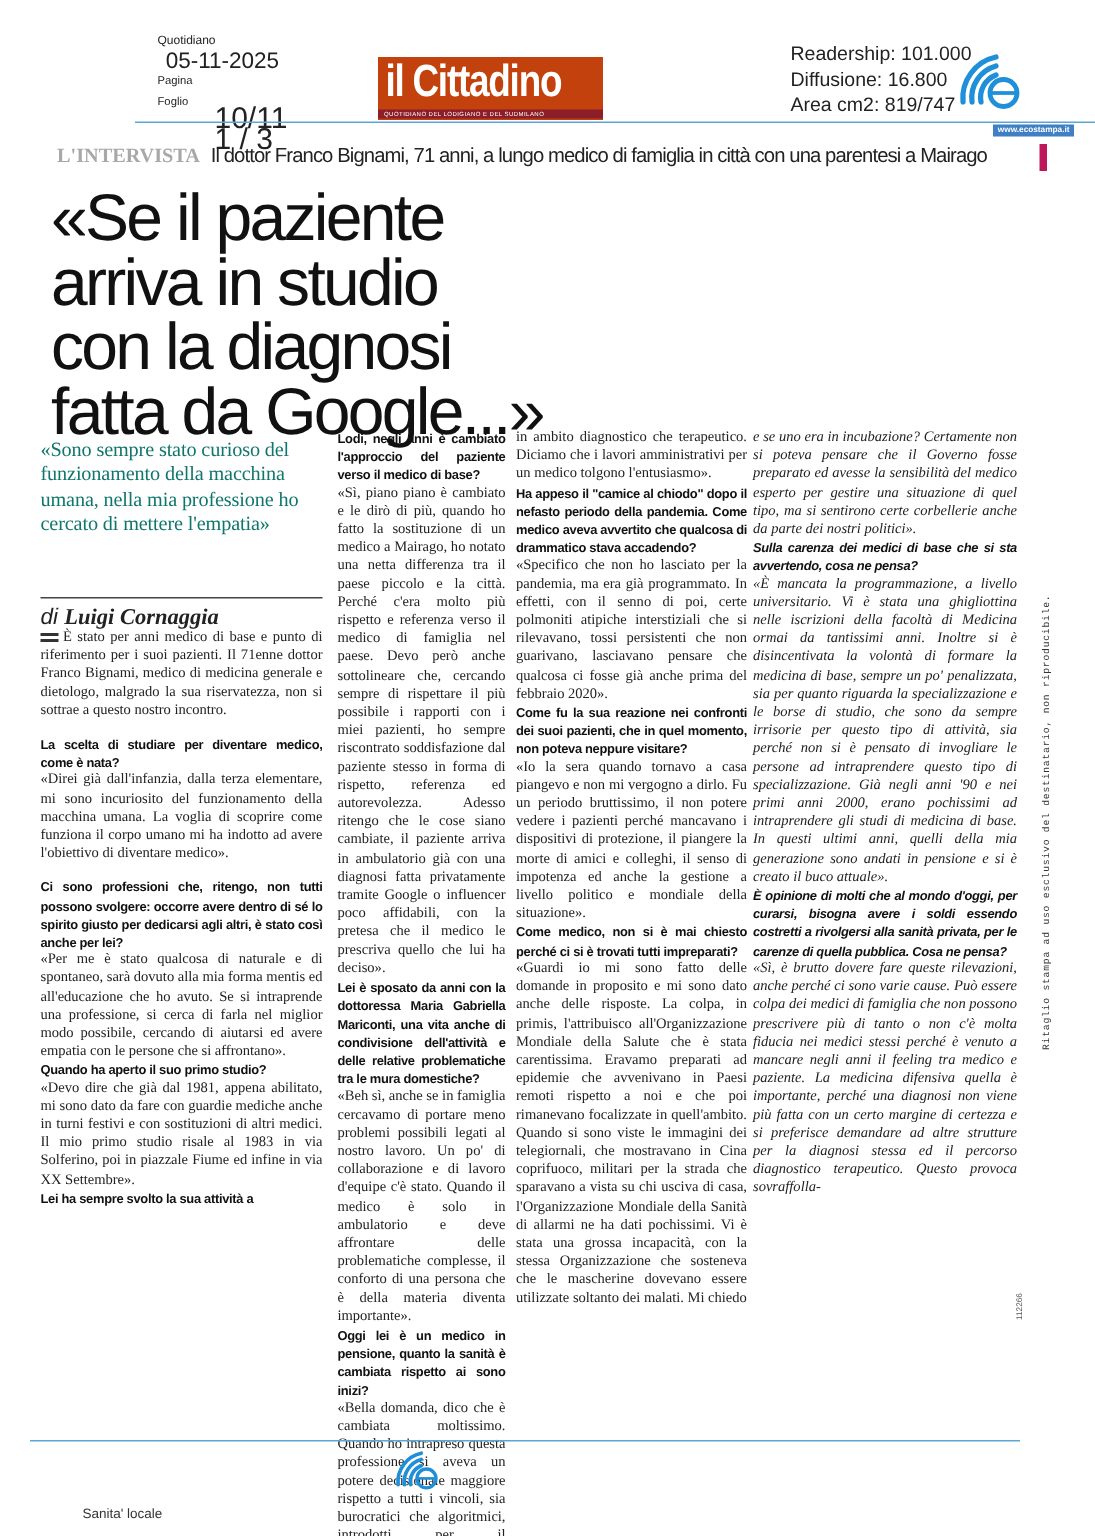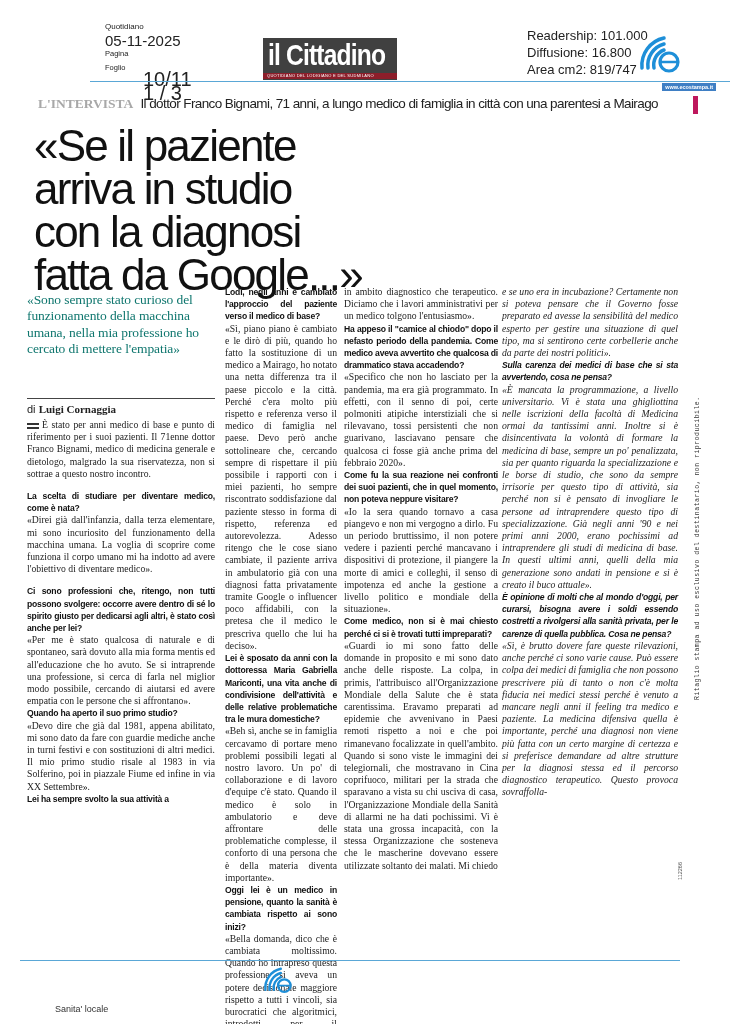--- a/index.html
+++ b/index.html
@@ -2,26 +2,26 @@
 <html><head>
 <meta charset="utf-8">
 <style>
   * { box-sizing: border-box; margin: 0; padding: 0; }
   html, body { width: 730px; height: 1024px; background: #fff; overflow: hidden; }
   body { position: relative; font-family: "Liberation Serif", serif; color: #1a1a1a; }
 
   
   .hdr-left { position: absolute; left: 105px; top: 22px; font-family: "Liberation Sans", sans-serif; color: #222; }
   .hdr-left .small { font-size: 8px; }
-  .hdr-left .date { font-size: 15px; line-height: 16px; margin-top: 2px; }
+  .hdr-left .date { font-size: 15px; line-height: 16px; margin-top: 2px; text-align: center; }
   .hdr-left .row { display: flex; align-items: flex-start; height: 14px; }
   .hdr-left .row .lbl { font-size: 7.5px; width: 38px; }
   .hdr-left .row .val { font-size: 20px; margin-top: 19px; }
 
-  .masthead { position: absolute; left: 263px; top: 38px; width: 134px; height: 42px; background: #404040; color: #fff; }
+  .masthead { position: absolute; left: 252px; top: 38px; width: 150px; height: 42px; background: #c2410c; color: #fff; }
   .masthead .name { font-family: "Liberation Sans", sans-serif; font-weight: bold; font-size: 30px; letter-spacing: -1px; line-height: 34px; padding-left: 6px; transform: scaleX(0.82); transform-origin: left; white-space: nowrap; }
   .masthead .sub { position: absolute; bottom: 1px; left: 0; right: 0; height: 6px; background: #8c1e2a; font-size: 4px; color: #fff; font-family: "Liberation Sans", sans-serif; line-height: 6px; padding-left: 4px; letter-spacing: 0.3px; white-space: nowrap; overflow: hidden; }
 
   .hdr-right { position: absolute; left: 527px; top: 28px; font-family: "Liberation Sans", sans-serif; font-size: 13px; color: #222; }
   .hdr-right div { height: 17px; }
 
   .eco-logo { position: absolute; left: 638px; top: 34px; width: 44px; height: 40px; }
 
   .hdr-line { position: absolute; left: 90px; right: 0; top: 81px; height: 1px; background: #5aa7d6; }
   .site-tag { position: absolute; right: 14px; top: 83px; background: #3f7fc4; color: #fff; font-family: "Liberation Sans", sans-serif; font-size: 5.5px; font-weight: bold; padding: 1px 3px; }
@@ -35,21 +35,21 @@
   .headline span { display: block; white-space: nowrap; }
 
   
   .col { position: absolute; font-size: 9.7px; line-height: 12.2px; text-align: justify; color: #222; }
   .col p { margin: 0; }
   .col .q { font-family: "Liberation Sans", sans-serif; font-weight: bold; font-size: 8.6px; line-height: 12.2px; color: #111; letter-spacing: -0.2px; }
   .col .gap { height: 10px; }
 
   .pullquote { position: absolute; left: 27px; top: 292px; width: 185px; font-size: 13.5px; line-height: 16.4px; color: #0f766e; letter-spacing: -0.1px; }
   .byline-rule { position: absolute; left: 27px; top: 398px; width: 188px; height: 1px; background: #444; }
-  .byline { position: absolute; left: 27px; top: 403px; font-family: "Liberation Sans", sans-serif; font-size: 11px; color: #222; }
+  .byline { position: absolute; left: 27px; top: 403px; font-family: "Liberation Sans", sans-serif; font-size: 15px; color: #222; font-style: italic; }
   .byline b { font-family: "Liberation Serif", serif; }
   .lead-mark { display: inline-block; width: 12px; height: 6px; border-top: 2px solid #333; border-bottom: 2px solid #333; margin-right: 3px; vertical-align: middle; }
 
   .col1 { left: 27px; top: 419px; width: 188px; }
   .col2 { left: 225px; top: 286px; width: 112px; }
   .col3 { left: 344px; top: 286px; width: 154px; }
   .col4 { left: 502px; top: 286px; width: 176px; font-style: italic; }
 
   .side-note { position: absolute; left: 694px; top: 300px; width: 14px; height: 400px; }
   .side-note span { position: absolute; left: 0; top: 400px; transform: rotate(-90deg); transform-origin: left top; font-family: "Liberation Mono", monospace; font-size: 6.5px; white-space: nowrap; color: #333; letter-spacing: 0.5px; }

